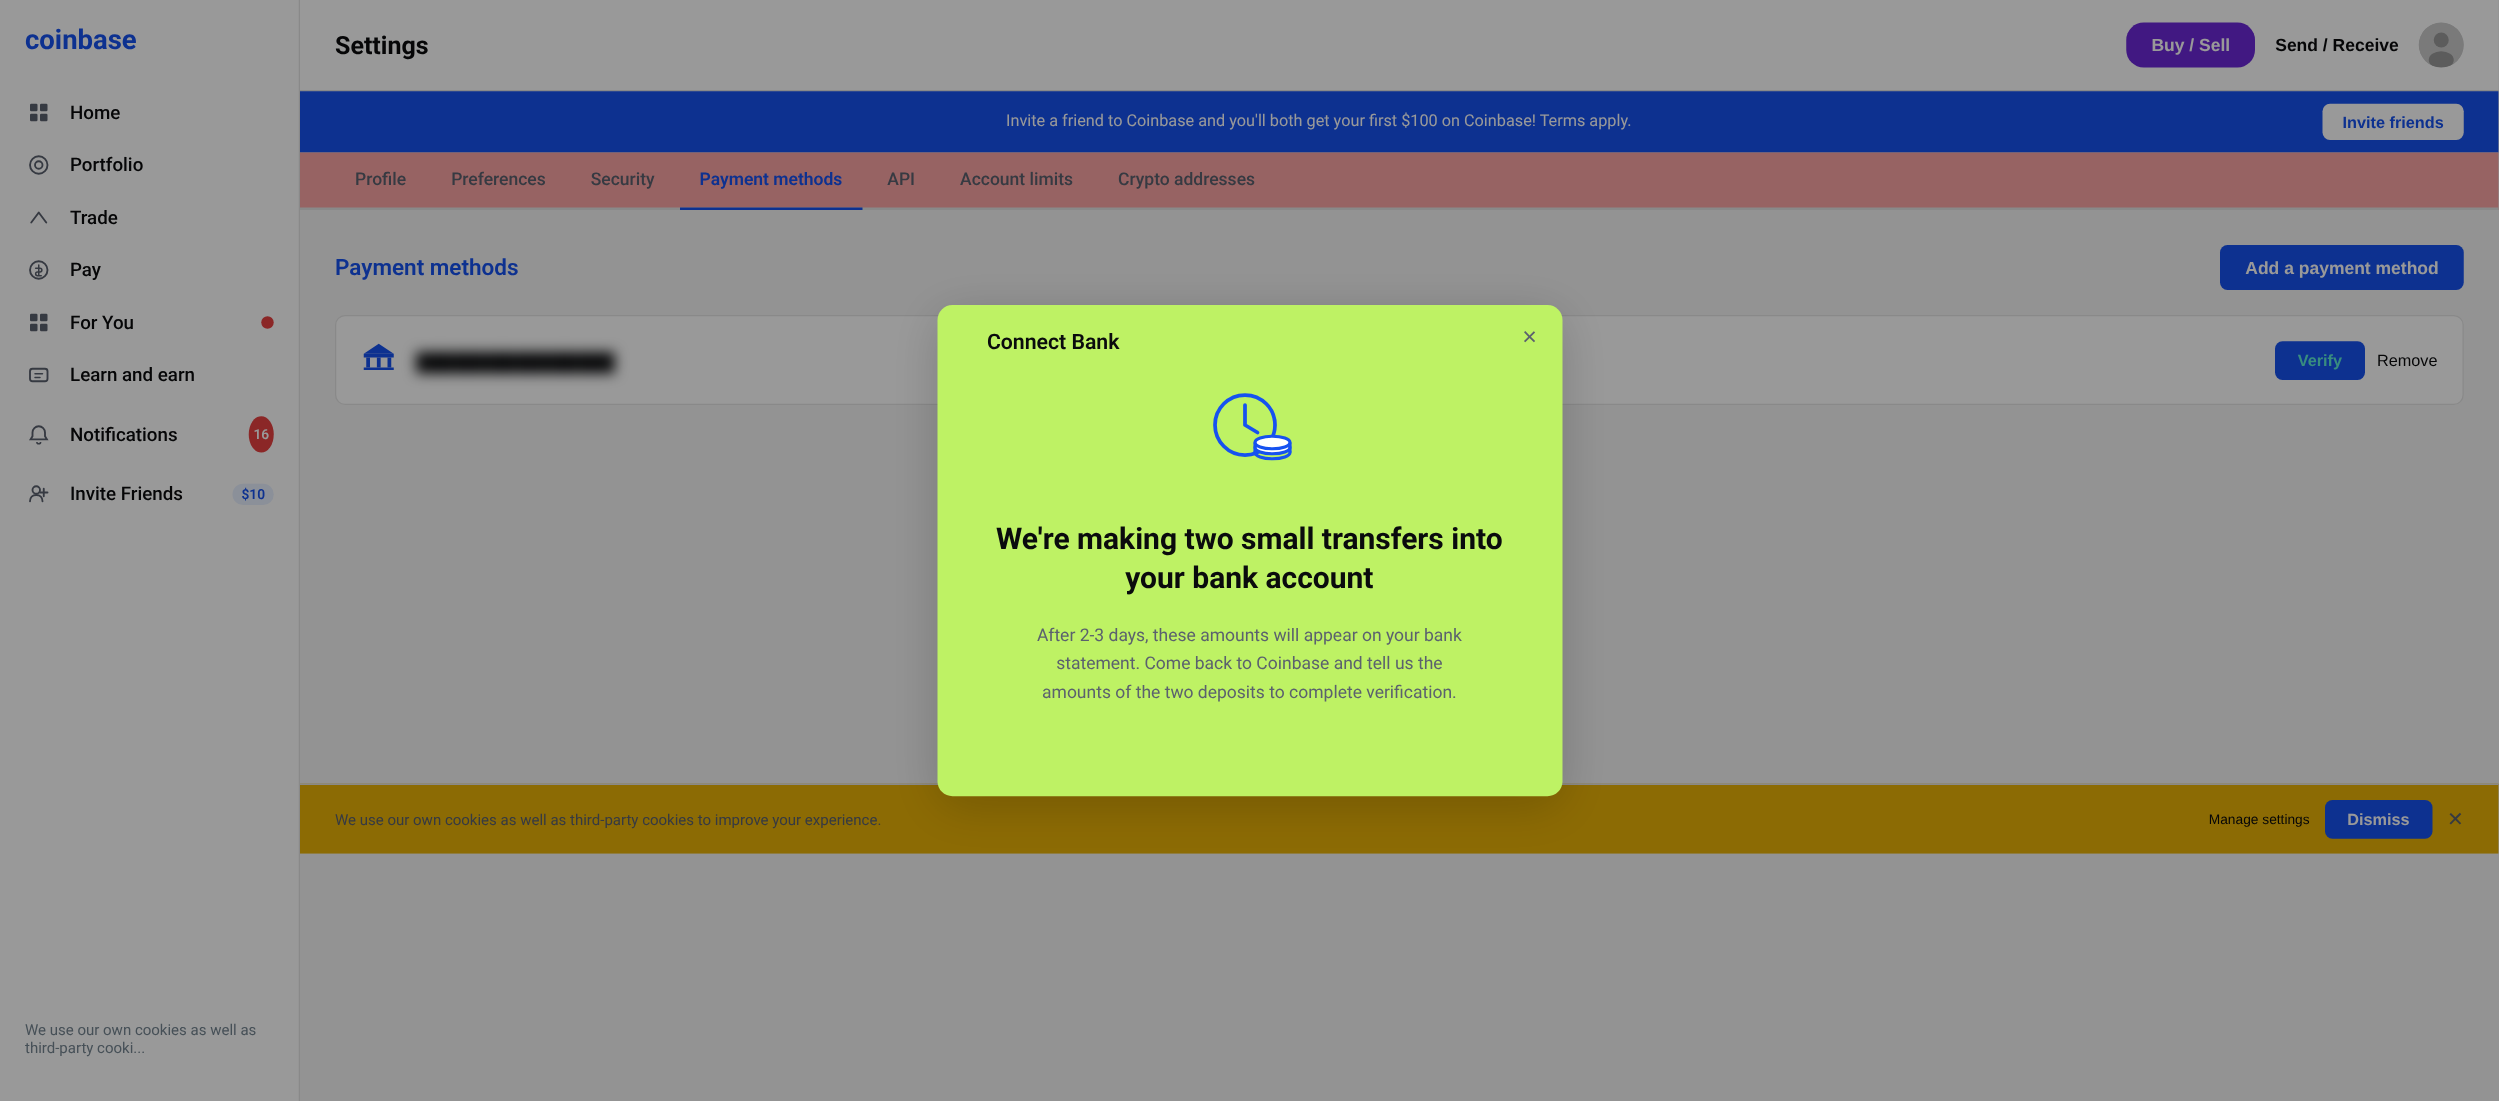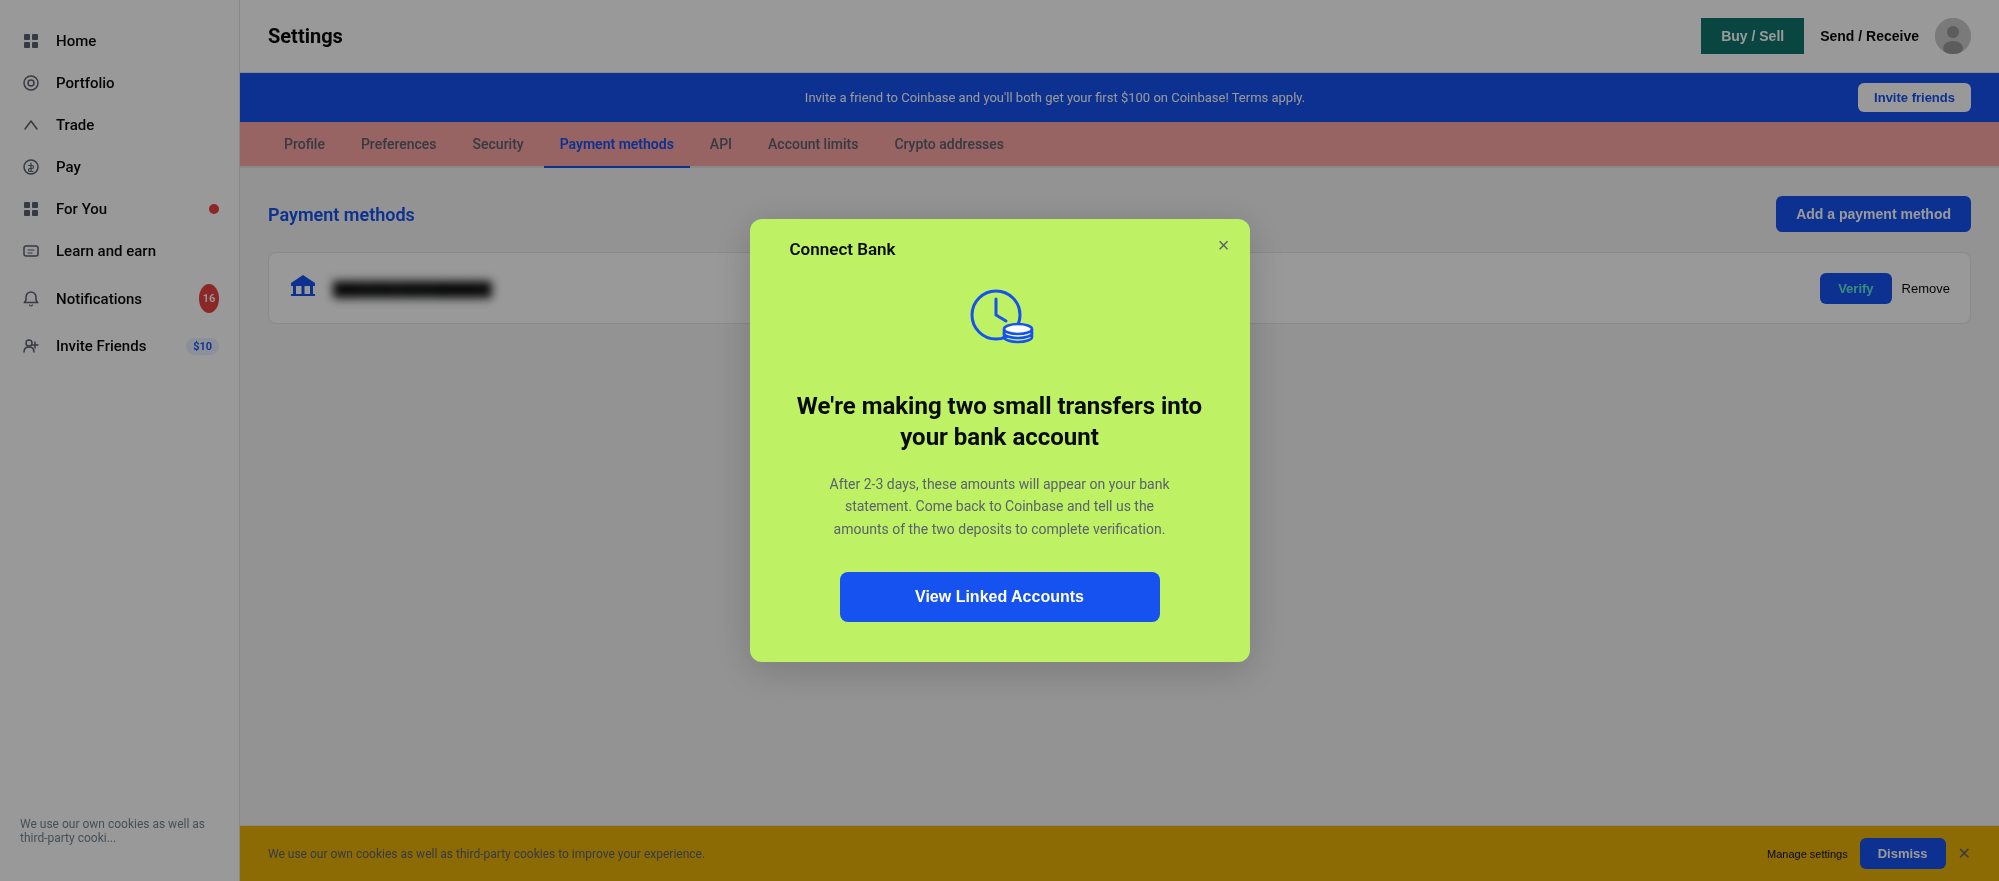--- a/index.html
+++ b/index.html
@@ -65,40 +65,40 @@
       padding: 16px 20px;
       font-size: 12px;
       color: #768692;
     }
 
     
     .main {
       flex: 1;
       display: flex;
       flex-direction: column;
-      height: 881px;
+      height: 683px;
       overflow: hidden;
     }
 
     
     .header {
       display: flex;
       align-items: center;
       justify-content: space-between;
       padding: 18px 28px;
       background: #fff;
       border-bottom: 1px solid #e5e5e5;
     }
     .header-title { font-size: 20px; font-weight: 700; color: #0a0b0d; }
     .header-actions { display: flex; align-items: center; gap: 16px; }
     .btn-buy-sell {
-      background: #0f766e;
+      background: #6d28d9;
       color: #fff;
       border: none;
-      border-radius: 0;
+      border-radius: 14px;
       padding: 10px 20px;
       font-size: 14px;
       font-weight: 600;
       cursor: pointer;
     }
     .btn-send-receive {
       background: none;
       border: none;
       font-size: 14px;
       font-weight: 600;
@@ -324,20 +324,23 @@
       max-width: 320px;
     }
 
     
     .modal-icon svg { width: 80px; height: 80px; }
   </style>
 </head>
 <body>
 
 <div class="sidebar">
+  <div class="sidebar-logo">
+    <span class="logo-text">coinbase</span>
+  </div>
 
   <div class="sidebar-item">
     <span class="icon">
       <svg width="18" height="18" viewBox="0 0 18 18" fill="none">
           <rect x="2" y="2" width="6" height="6" rx="1" fill="#5b616e"></rect>
           <rect x="10" y="2" width="6" height="6" rx="1" fill="#5b616e"></rect>
           <rect x="2" y="10" width="6" height="6" rx="1" fill="#5b616e"></rect>
           <rect x="10" y="10" width="6" height="6" rx="1" fill="#5b616e"></rect>
         </svg>
     </span>
@@ -524,15 +527,14 @@
         <ellipse cx="58" cy="54" rx="14" ry="5" stroke="#1652f0" stroke-width="2.5" fill="white"></ellipse>
         <ellipse cx="58" cy="50" rx="14" ry="5" stroke="#1652f0" stroke-width="2.5" fill="white"></ellipse>
         <line x1="44" y1="50" x2="44" y2="58" stroke="#1652f0" stroke-width="2.5"></line>
         <line x1="72" y1="50" x2="72" y2="58" stroke="#1652f0" stroke-width="2.5"></line>
       </svg>
     </div>
 
     <h2 class="modal-heading">We're making two small transfers into your bank account</h2>
     <p class="modal-body">After 2-3 days, these amounts will appear on your bank statement. Come back to Coinbase and tell us the amounts of the two deposits to complete verification.</p>
 
-    <button class="btn-view-linked">View Linked Accounts</button>
   </div>
 </div>
 
 </body></html>

